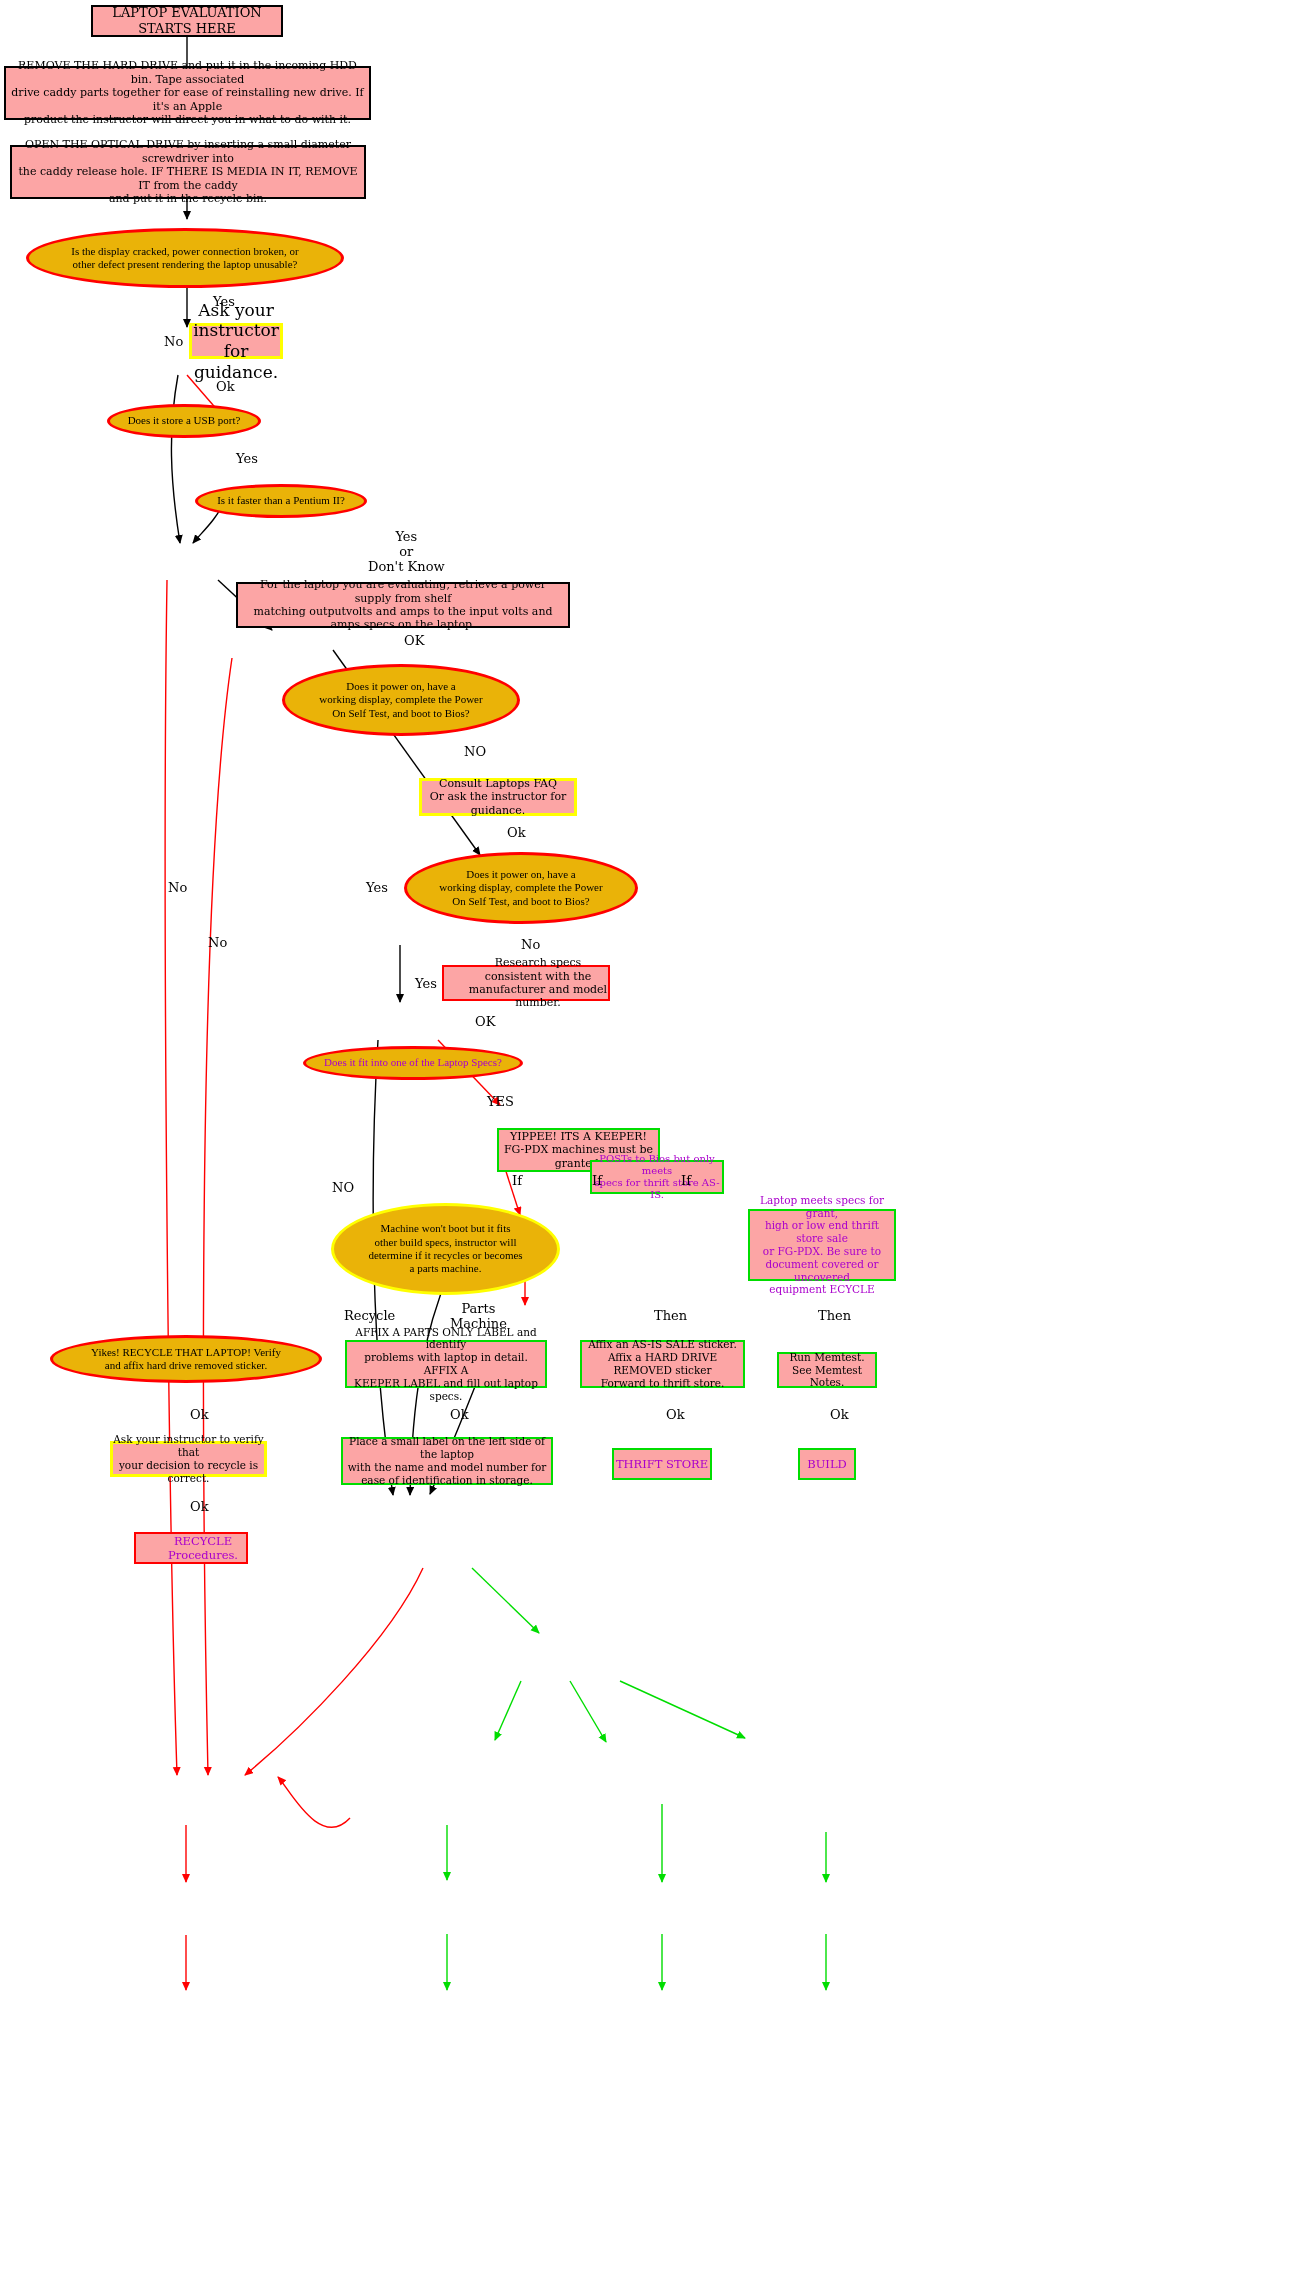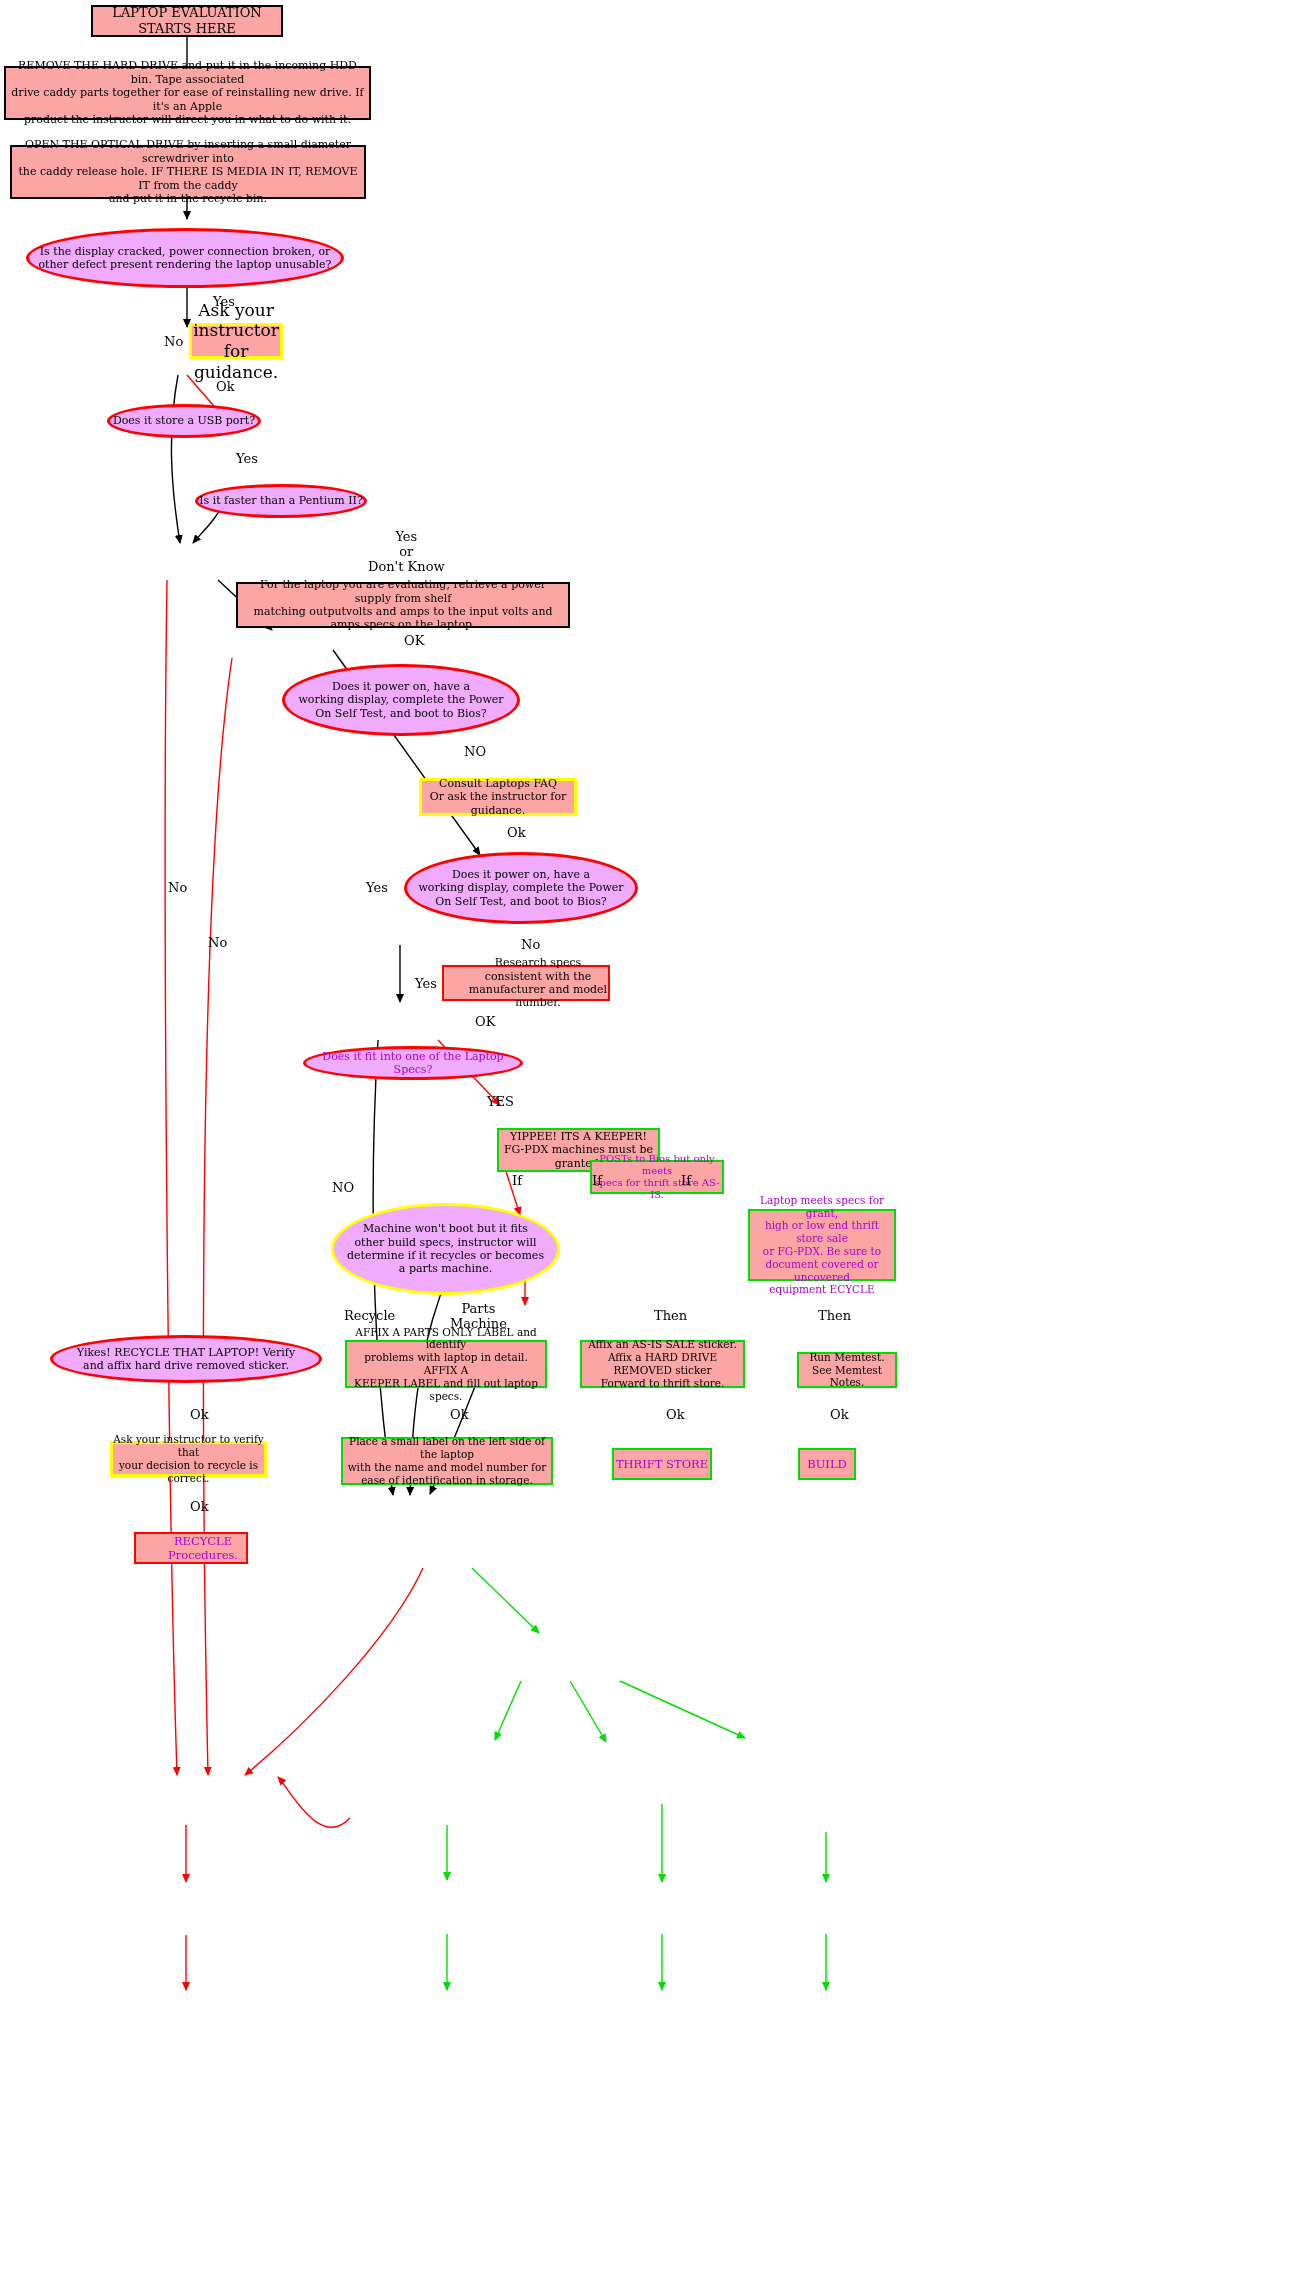--- a/index.html
+++ b/index.html
@@ -36,21 +36,22 @@
     line-height: 1.22;
     white-space: pre-line;
   }
   .box {
     border-style: solid;
     background: #fca5a5;
   }
   .ellipse {
     border-style: solid;
     border-radius: 50%;
-    background: #f0abfc;
+    background: #eab308;
+    font-family: Liberation Serif, serif;
   }
   .b-black { border-color: #000000; border-width: 2px; }
   .b-red   { border-color: #ff0000; border-width: 2px; padding-left: 24px; }
   .b-red3  { border-color: #ff0000; border-width: 3px; }
   .b-yellow{ border-color: #ffff00; border-width: 3px; }
   .b-green { border-color: #00dd00; border-width: 2px; }
   .b-yellowE { border-color: #ffff00; border-width: 3px; }
   .t-black  { color: #000000; }
   .t-magenta{ color: #aa00cc; }
 
@@ -208,21 +209,21 @@
 and affix hard drive removed sticker.</div>
 
   <div class="node box b-green t-black" style="left:345px; top:1340px; width:202px; height:48px; font-size:10.5px;">AFFIX A PARTS ONLY LABEL and identify
 problems with laptop in detail. AFFIX A
 KEEPER LABEL and fill out laptop specs.</div>
 
   <div class="node box b-green t-black" style="left:580px; top:1340px; width:165px; height:48px; font-size:10.5px;">Affix an AS-IS SALE sticker.
 Affix a HARD DRIVE REMOVED sticker
 Forward to thrift store.</div>
 
-  <div class="node box b-green t-black" style="left:777px; top:1352px; width:100px; height:36px; font-size:10.5px;margin-left:20px;">Run Memtest.
+  <div class="node box b-green t-black" style="left:777px; top:1352px; width:100px; height:36px; font-size:10.5px;">Run Memtest.
 See Memtest Notes.</div>
 
   <div class="node box b-yellow t-black" style="left:110px; top:1441px; width:157px; height:36px; font-size:10.5px;">Ask your instructor to verify that
 your decision to recycle is correct.</div>
 
   <div class="node box b-green t-black" style="left:341px; top:1437px; width:212px; height:48px; font-size:10.5px;">Place a small label on the left side of the laptop
 with the name and model number for
 ease of identification in storage.</div>
 
   <div class="node box b-green t-magenta" style="left:612px; top:1448px; width:100px; height:32px; font-size:11.5px;">THRIFT STORE</div>

